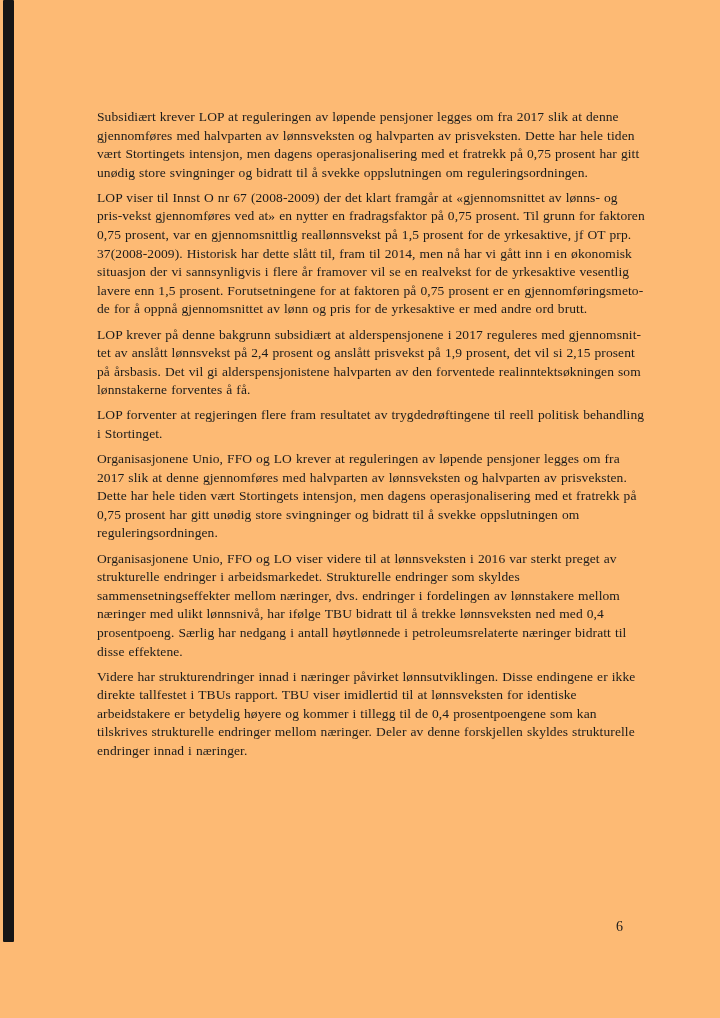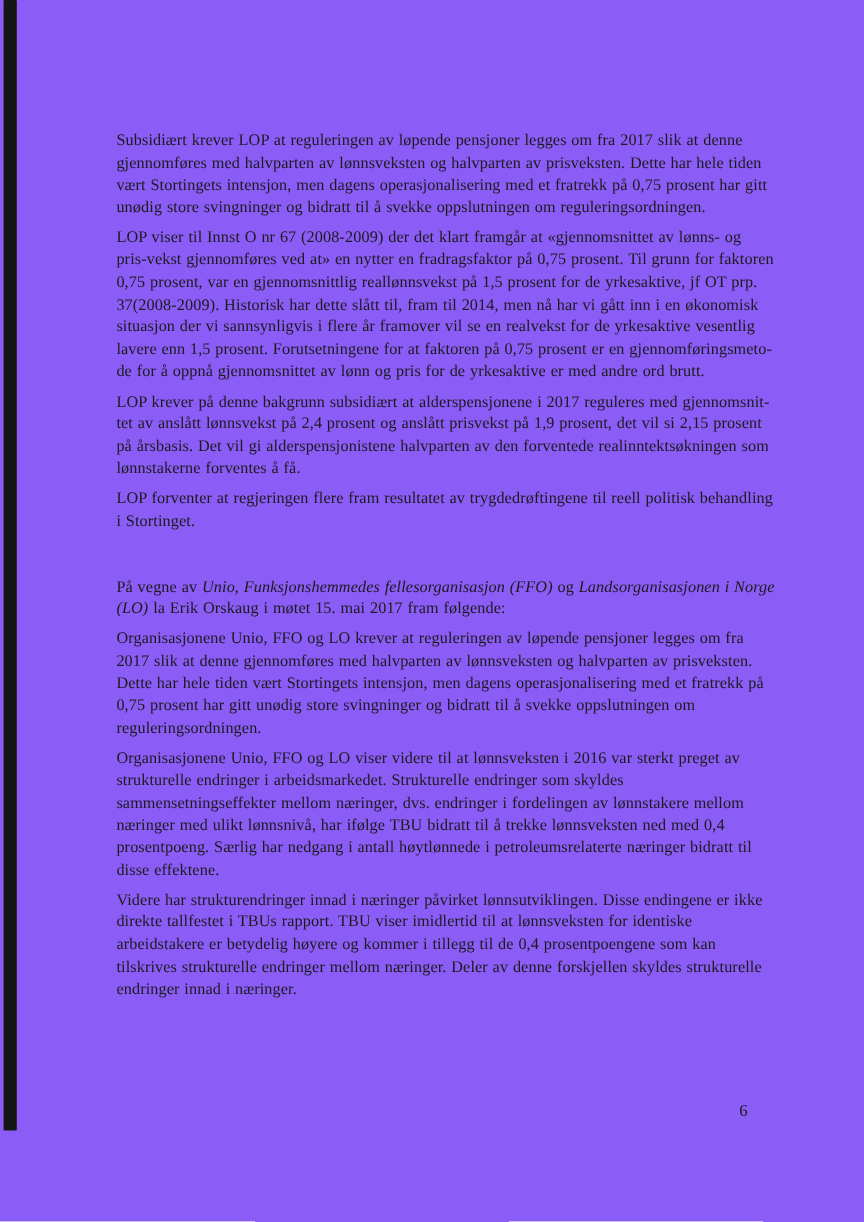--- a/index.html
+++ b/index.html
@@ -4,21 +4,21 @@
 <style>
   html, body {
     margin: 0;
     padding: 0;
     background: #ffffff;
   }
   .page {
     position: relative;
     width: 720px;
     height: 1018px;
-    background: #8b5cf6;
+    background: #fdba74;
     overflow: hidden;
     font-family: "Liberation Serif", "DejaVu Serif", serif;
     color: #1b1b1b;
   }
   
   .scan-bar {
     position: absolute;
     left: 3px;
     top: 0;
     width: 11px;
@@ -65,23 +65,20 @@
   <div class="content">
 
     <p>Subsidiært krever LOP at reguleringen av løpende pensjoner legges om fra 2017 slik at denne gjennomføres med halvparten av lønnsveksten og halvparten av prisveksten. Dette har hele tiden vært Stortingets intensjon, men dagens operasjonalisering med et fratrekk på 0,75 prosent har gitt unødig store svingninger og bidratt til å svekke oppslutningen om reguleringsordningen.</p>
 
     <p>LOP viser til Innst O nr 67 (2008-2009) der det klart framgår at «gjennomsnittet av lønns- og pris-vekst gjennomføres ved at» en nytter en fradragsfaktor på 0,75 prosent. Til grunn for faktoren 0,75 prosent, var en gjennomsnittlig reallønnsvekst på 1,5 prosent for de yrkesaktive, jf OT prp. 37(2008-2009). Historisk har dette slått til, fram til 2014, men nå har vi gått inn i en økonomisk situasjon der vi sannsynligvis i flere år framover vil se en realvekst for de yrkesaktive vesentlig lavere enn 1,5 prosent. Forutsetningene for at faktoren på 0,75 prosent er en gjennomføringsmeto-de for å oppnå gjennomsnittet av lønn og pris for de yrkesaktive er med andre ord brutt.</p>
 
     <p>LOP krever på denne bakgrunn subsidiært at alderspensjonene i 2017 reguleres med gjennomsnit-tet av anslått lønnsvekst på 2,4 prosent og anslått prisvekst på 1,9 prosent, det vil si 2,15 prosent på årsbasis. Det vil gi alderspensjonistene halvparten av den forventede realinntektsøkningen som lønnstakerne forventes å få.</p>
 
     <p>LOP forventer at regjeringen flere fram resultatet av trygdedrøftingene til reell politisk behandling i Stortinget.</p>
 
-    <p class="section-gap">
-      <span>På vegne av </span><em>Unio, Funksjonshemmedes fellesorganisasjon (FFO)</em><span> og </span><em>Landsorganisasjonen i Norge (LO)</em><span> la Erik Orskaug i møtet 15. mai 2017 fram følgende:</span>
-    </p>
 
     <p>Organisasjonene Unio, FFO og LO krever at reguleringen av løpende pensjoner legges om fra 2017 slik at denne gjennomføres med halvparten av lønnsveksten og halvparten av prisveksten. Dette har hele tiden vært Stortingets intensjon, men dagens operasjonalisering med et fratrekk på 0,75 prosent har gitt unødig store svingninger og bidratt til å svekke oppslutningen om reguleringsordningen.</p>
 
     <p>Organisasjonene Unio, FFO og LO viser videre til at lønnsveksten i 2016 var sterkt preget av strukturelle endringer i arbeidsmarkedet. Strukturelle endringer som skyldes sammensetningseffekter mellom næringer, dvs. endringer i fordelingen av lønnstakere mellom næringer med ulikt lønnsnivå, har ifølge TBU bidratt til å trekke lønnsveksten ned med 0,4 prosentpoeng. Særlig har nedgang i antall høytlønnede i petroleumsrelaterte næringer bidratt til disse effektene.</p>
 
     <p>Videre har strukturendringer innad i næringer påvirket lønnsutviklingen. Disse endingene er ikke direkte tallfestet i TBUs rapport. TBU viser imidlertid til at lønnsveksten for identiske arbeidstakere er betydelig høyere og kommer i tillegg til de 0,4 prosentpoengene som kan tilskrives strukturelle endringer mellom næringer. Deler av denne forskjellen skyldes strukturelle endringer innad i næringer.</p>
 
   </div>
 
   <div class="page-number">6</div>

